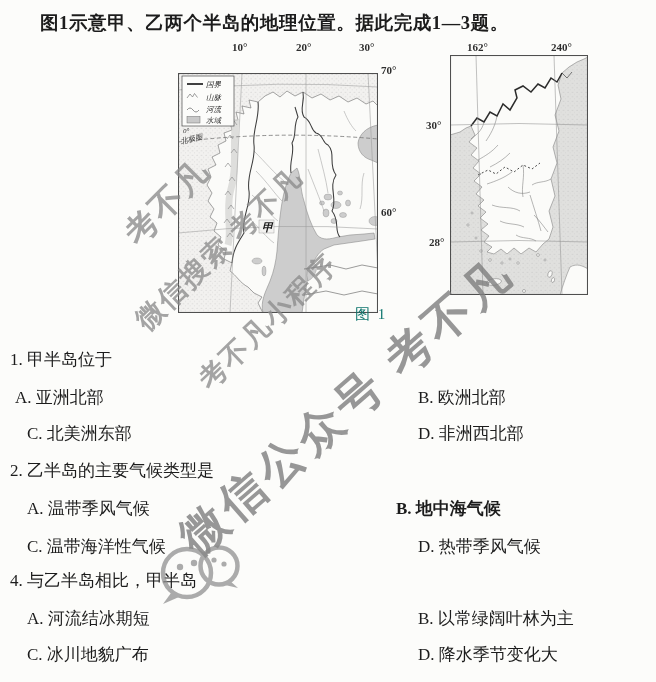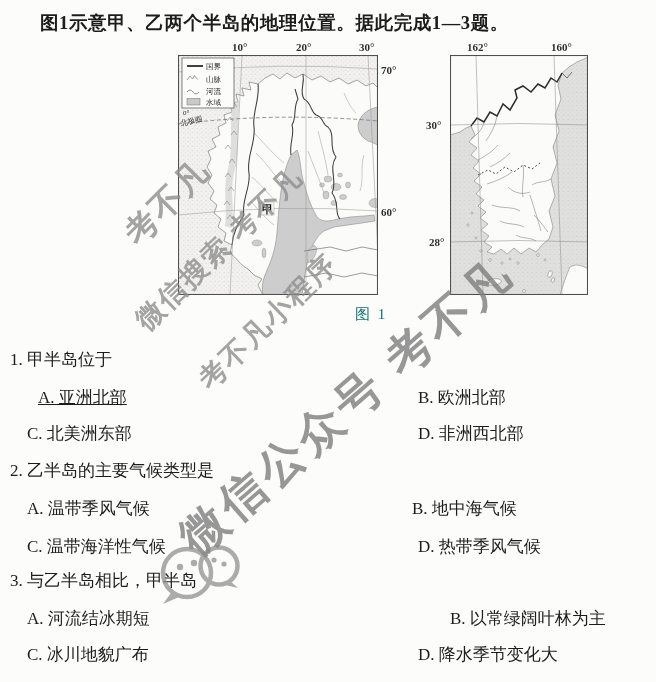--- a/index.html
+++ b/index.html
@@ -27,21 +27,21 @@
   .wm3{font-size:28px;transform:rotate(-44deg);}
   .wm4{font-size:46px;letter-spacing:5px;color:#7f7f7f;opacity:.8;transform:rotate(-41deg);}
   svg{display:block;}
   svg text{font-family:"Liberation Serif","DejaVu Serif",serif;}
 </style>
 </head>
 <body>
 
 <div class="abs title">图1示意甲、乙两个半岛的地理位置。据此完成1—3题。</div>
 
-<div class="abs" style="left:178px;top:55px;width:220px;height:240px;">
+<div class="abs" style="left:178px;top:73px;width:220px;height:240px;font-style:italic;">
   <svg width="200" height="240" viewBox="0 0 200 240">
     <defs>
       <pattern id="stipL" width="4.5" height="4.5" patternUnits="userSpaceOnUse">
         <circle cx="1" cy="1.2" r="0.5" fill="#b7b7b7"></circle>
         <circle cx="3.2" cy="3.4" r="0.45" fill="#c9c9c9"></circle>
       </pattern>
     </defs>
 
     <rect x="0" y="0" width="200" height="240" fill="#f2f1ef"></rect>
     <rect x="0" y="0" width="200" height="240" fill="url(#stipL)" opacity=".8"></rect>
@@ -192,41 +192,41 @@
       <path d="M26,0 L33,240"></path>
       <path d="M104,0 L112,240"></path>
       <path d="M0,70 Q69,67 138,70"></path>
       <path d="M0,187 Q69,184 138,187"></path>
     </g>
     <rect x="0.5" y="0.5" width="137" height="239" fill="none" stroke="#4f4f4f" stroke-width="1.1"></rect>
   </svg>
 </div>
 
 <div class="abs axis" style="left:467px;top:41px;">162°</div>
-<div class="abs axis" style="left:551px;top:41px;">160°</div>
+<div class="abs axis" style="left:551px;top:41px;">240°</div>
 <div class="abs axis" style="left:426px;top:119px;">30°</div>
 <div class="abs axis" style="left:429px;top:236px;">28°</div>
 
 <div class="abs caption" style="left:355px;top:305px;">图 1</div>
 
 <div class="abs stem" style="left:10px;top:348px;">1. 甲半岛位于</div>
-<div class="abs opt" style="left:38px;top:386px;text-decoration:underline;">A. 亚洲北部</div>
+<div class="abs opt" style="left:15px;top:386px;">A. 亚洲北部</div>
 <div class="abs opt" style="left:418px;top:386px;">B. 欧洲北部</div>
 <div class="abs opt" style="left:27px;top:422px;">C. 北美洲东部</div>
 <div class="abs opt" style="left:418px;top:422px;">D. 非洲西北部</div>
 
 <div class="abs stem" style="left:10px;top:459px;">2. 乙半岛的主要气候类型是</div>
 <div class="abs opt" style="left:27px;top:497px;">A. 温带季风气候</div>
-<div class="abs opt" style="left:412px;top:497px;">B. 地中海气候</div>
+<div class="abs opt" style="left:396px;top:497px;font-weight:bold;">B. 地中海气候</div>
 <div class="abs opt" style="left:27px;top:535px;">C. 温带海洋性气候</div>
 <div class="abs opt" style="left:418px;top:535px;">D. 热带季风气候</div>
 
-<div class="abs stem" style="left:10px;top:569px;">3. 与乙半岛相比，甲半岛</div>
+<div class="abs stem" style="left:10px;top:569px;">4. 与乙半岛相比，甲半岛</div>
 <div class="abs opt" style="left:27px;top:607px;">A. 河流结冰期短</div>
-<div class="abs opt" style="left:418px;top:607px;margin-left:32px;">B. 以常绿阔叶林为主</div>
+<div class="abs opt" style="left:418px;top:607px;">B. 以常绿阔叶林为主</div>
 <div class="abs opt" style="left:27px;top:643px;">C. 冰川地貌广布</div>
 <div class="abs opt" style="left:418px;top:643px;text-align:right;">D. 降水季节变化大</div>
 
 <div class="abs wm wm1" style="left:115px;top:180px;">考不凡</div>
 <div class="abs wm wm2" style="left:110px;top:230px;">微信搜索 考不凡</div>
 <div class="abs wm wm3" style="left:178px;top:303px;">考不凡小程序</div>
 <div class="abs wm wm4" style="left:135px;top:375px;">微信公众号 考不凡</div>
 
 <div class="abs" style="left:153px;top:537px;opacity:.7;">
   <svg width="92" height="72" viewBox="0 0 92 72">

